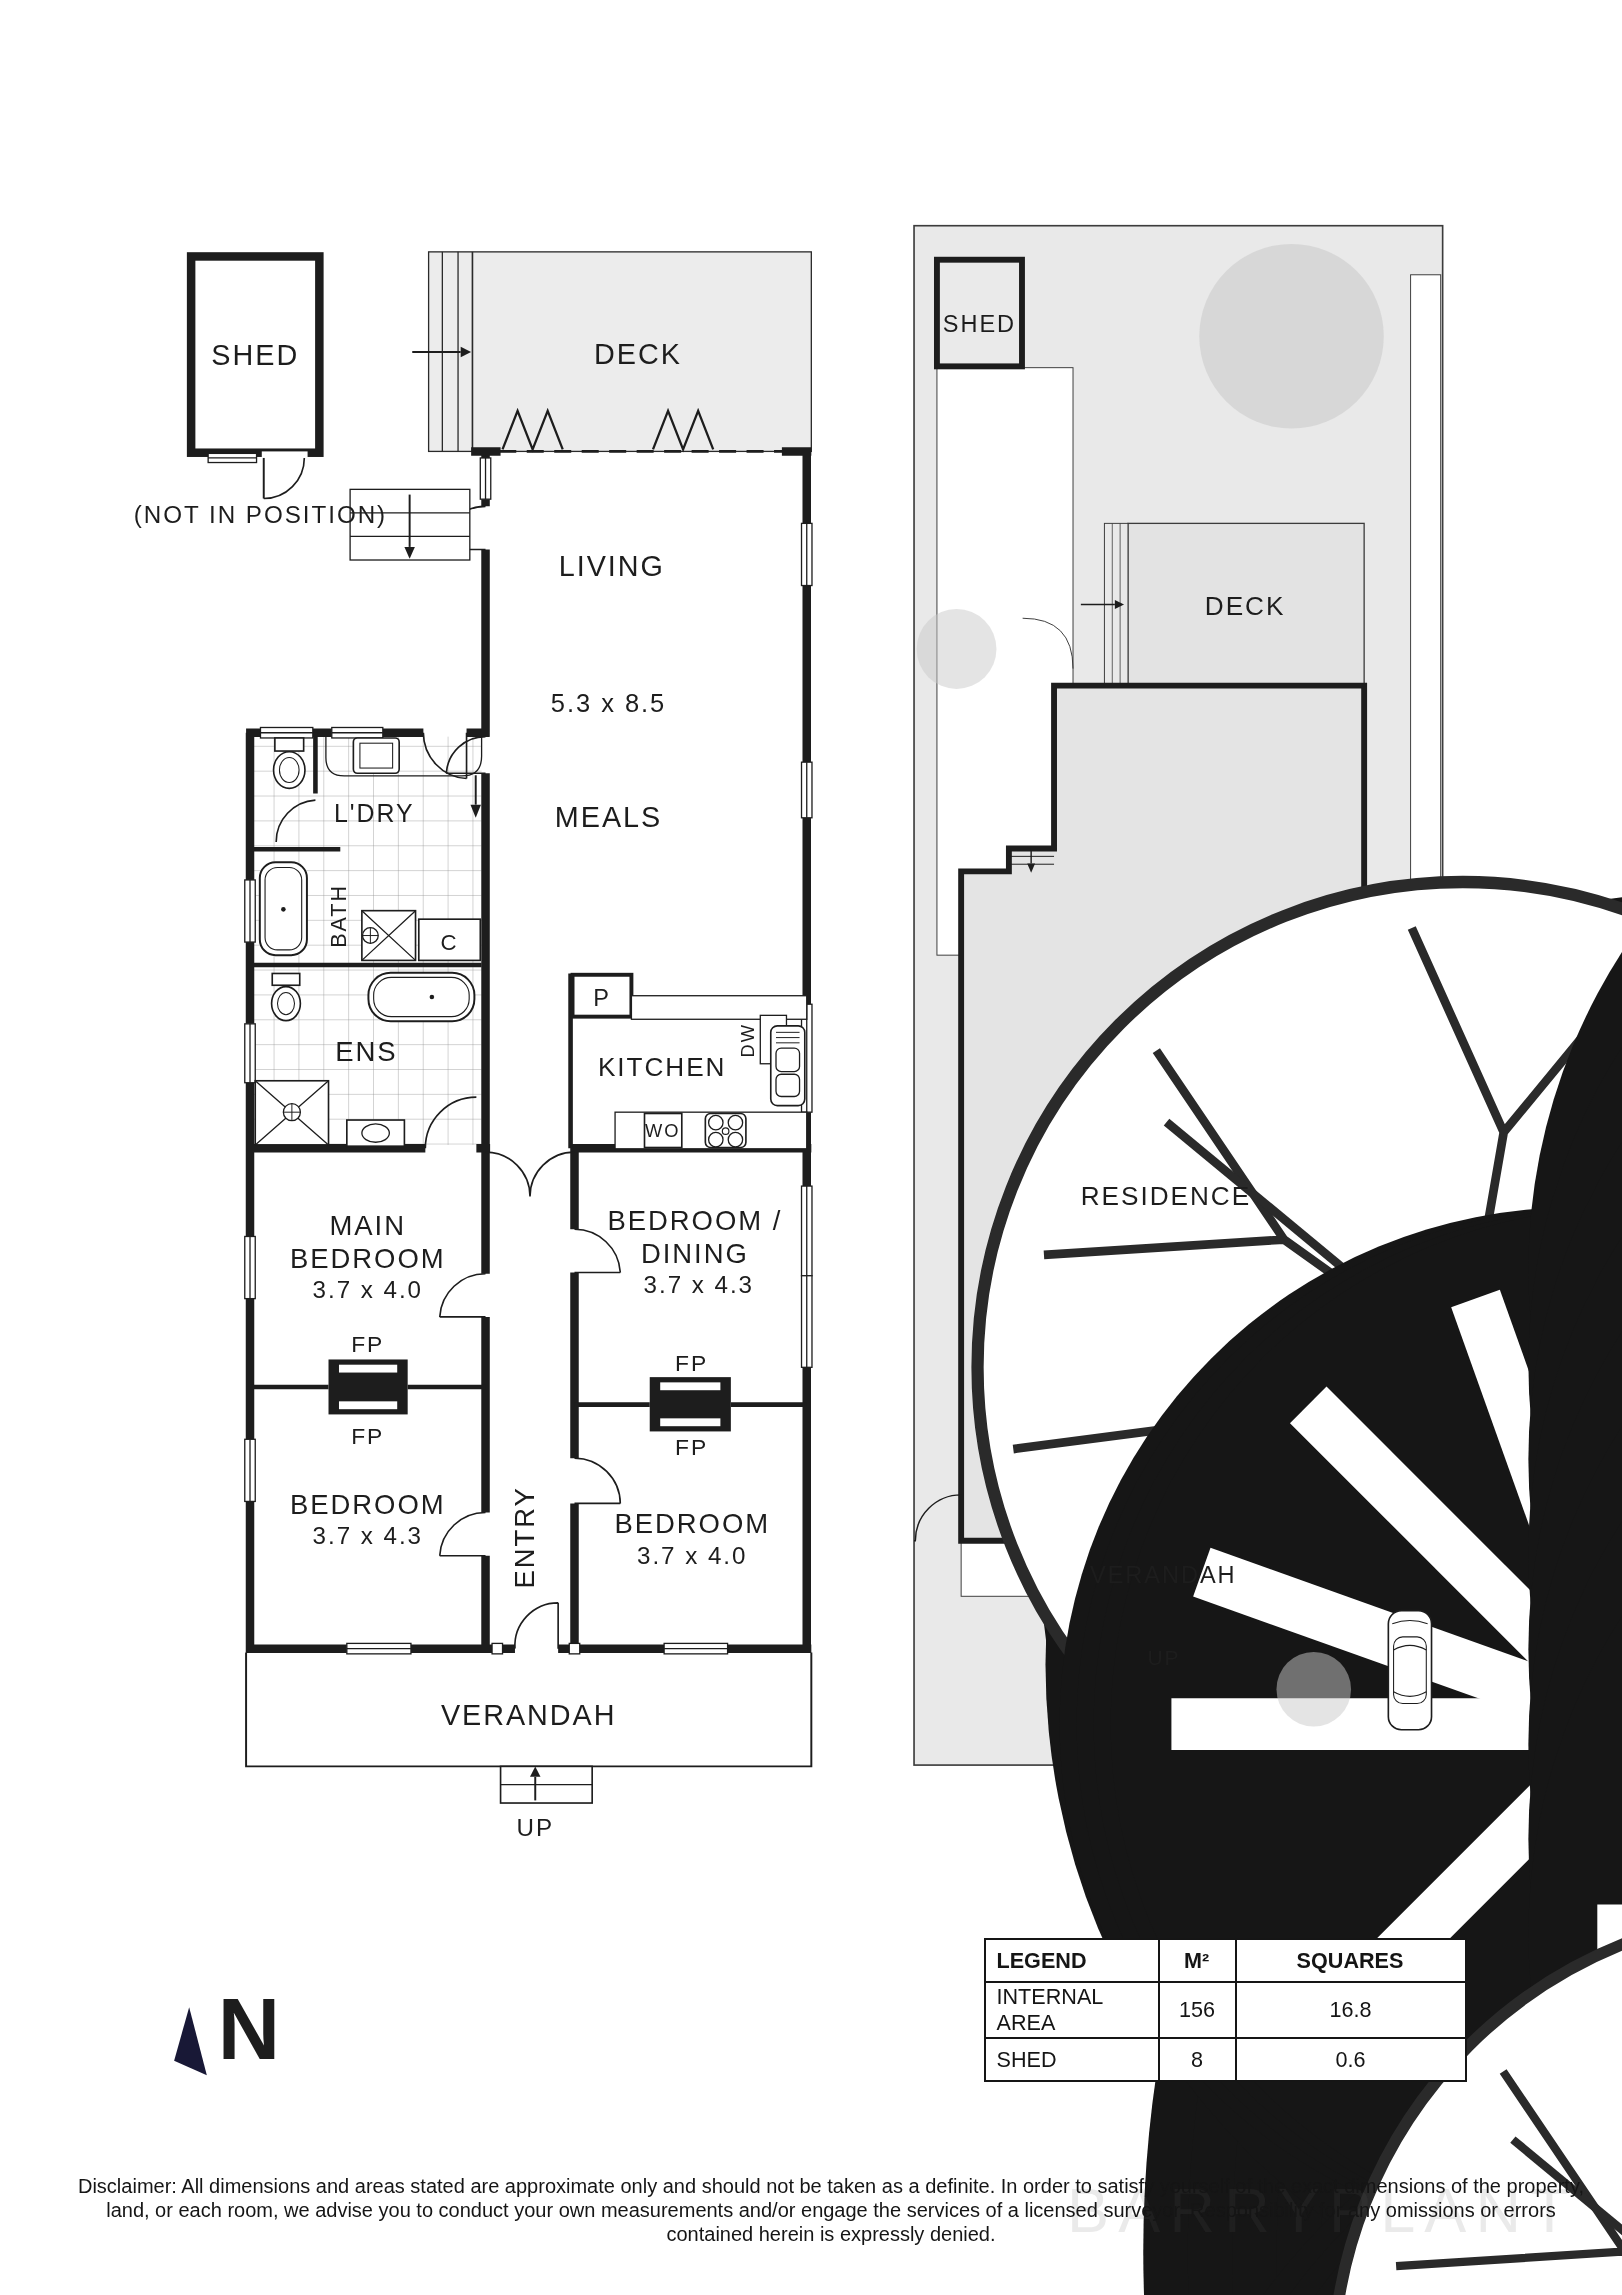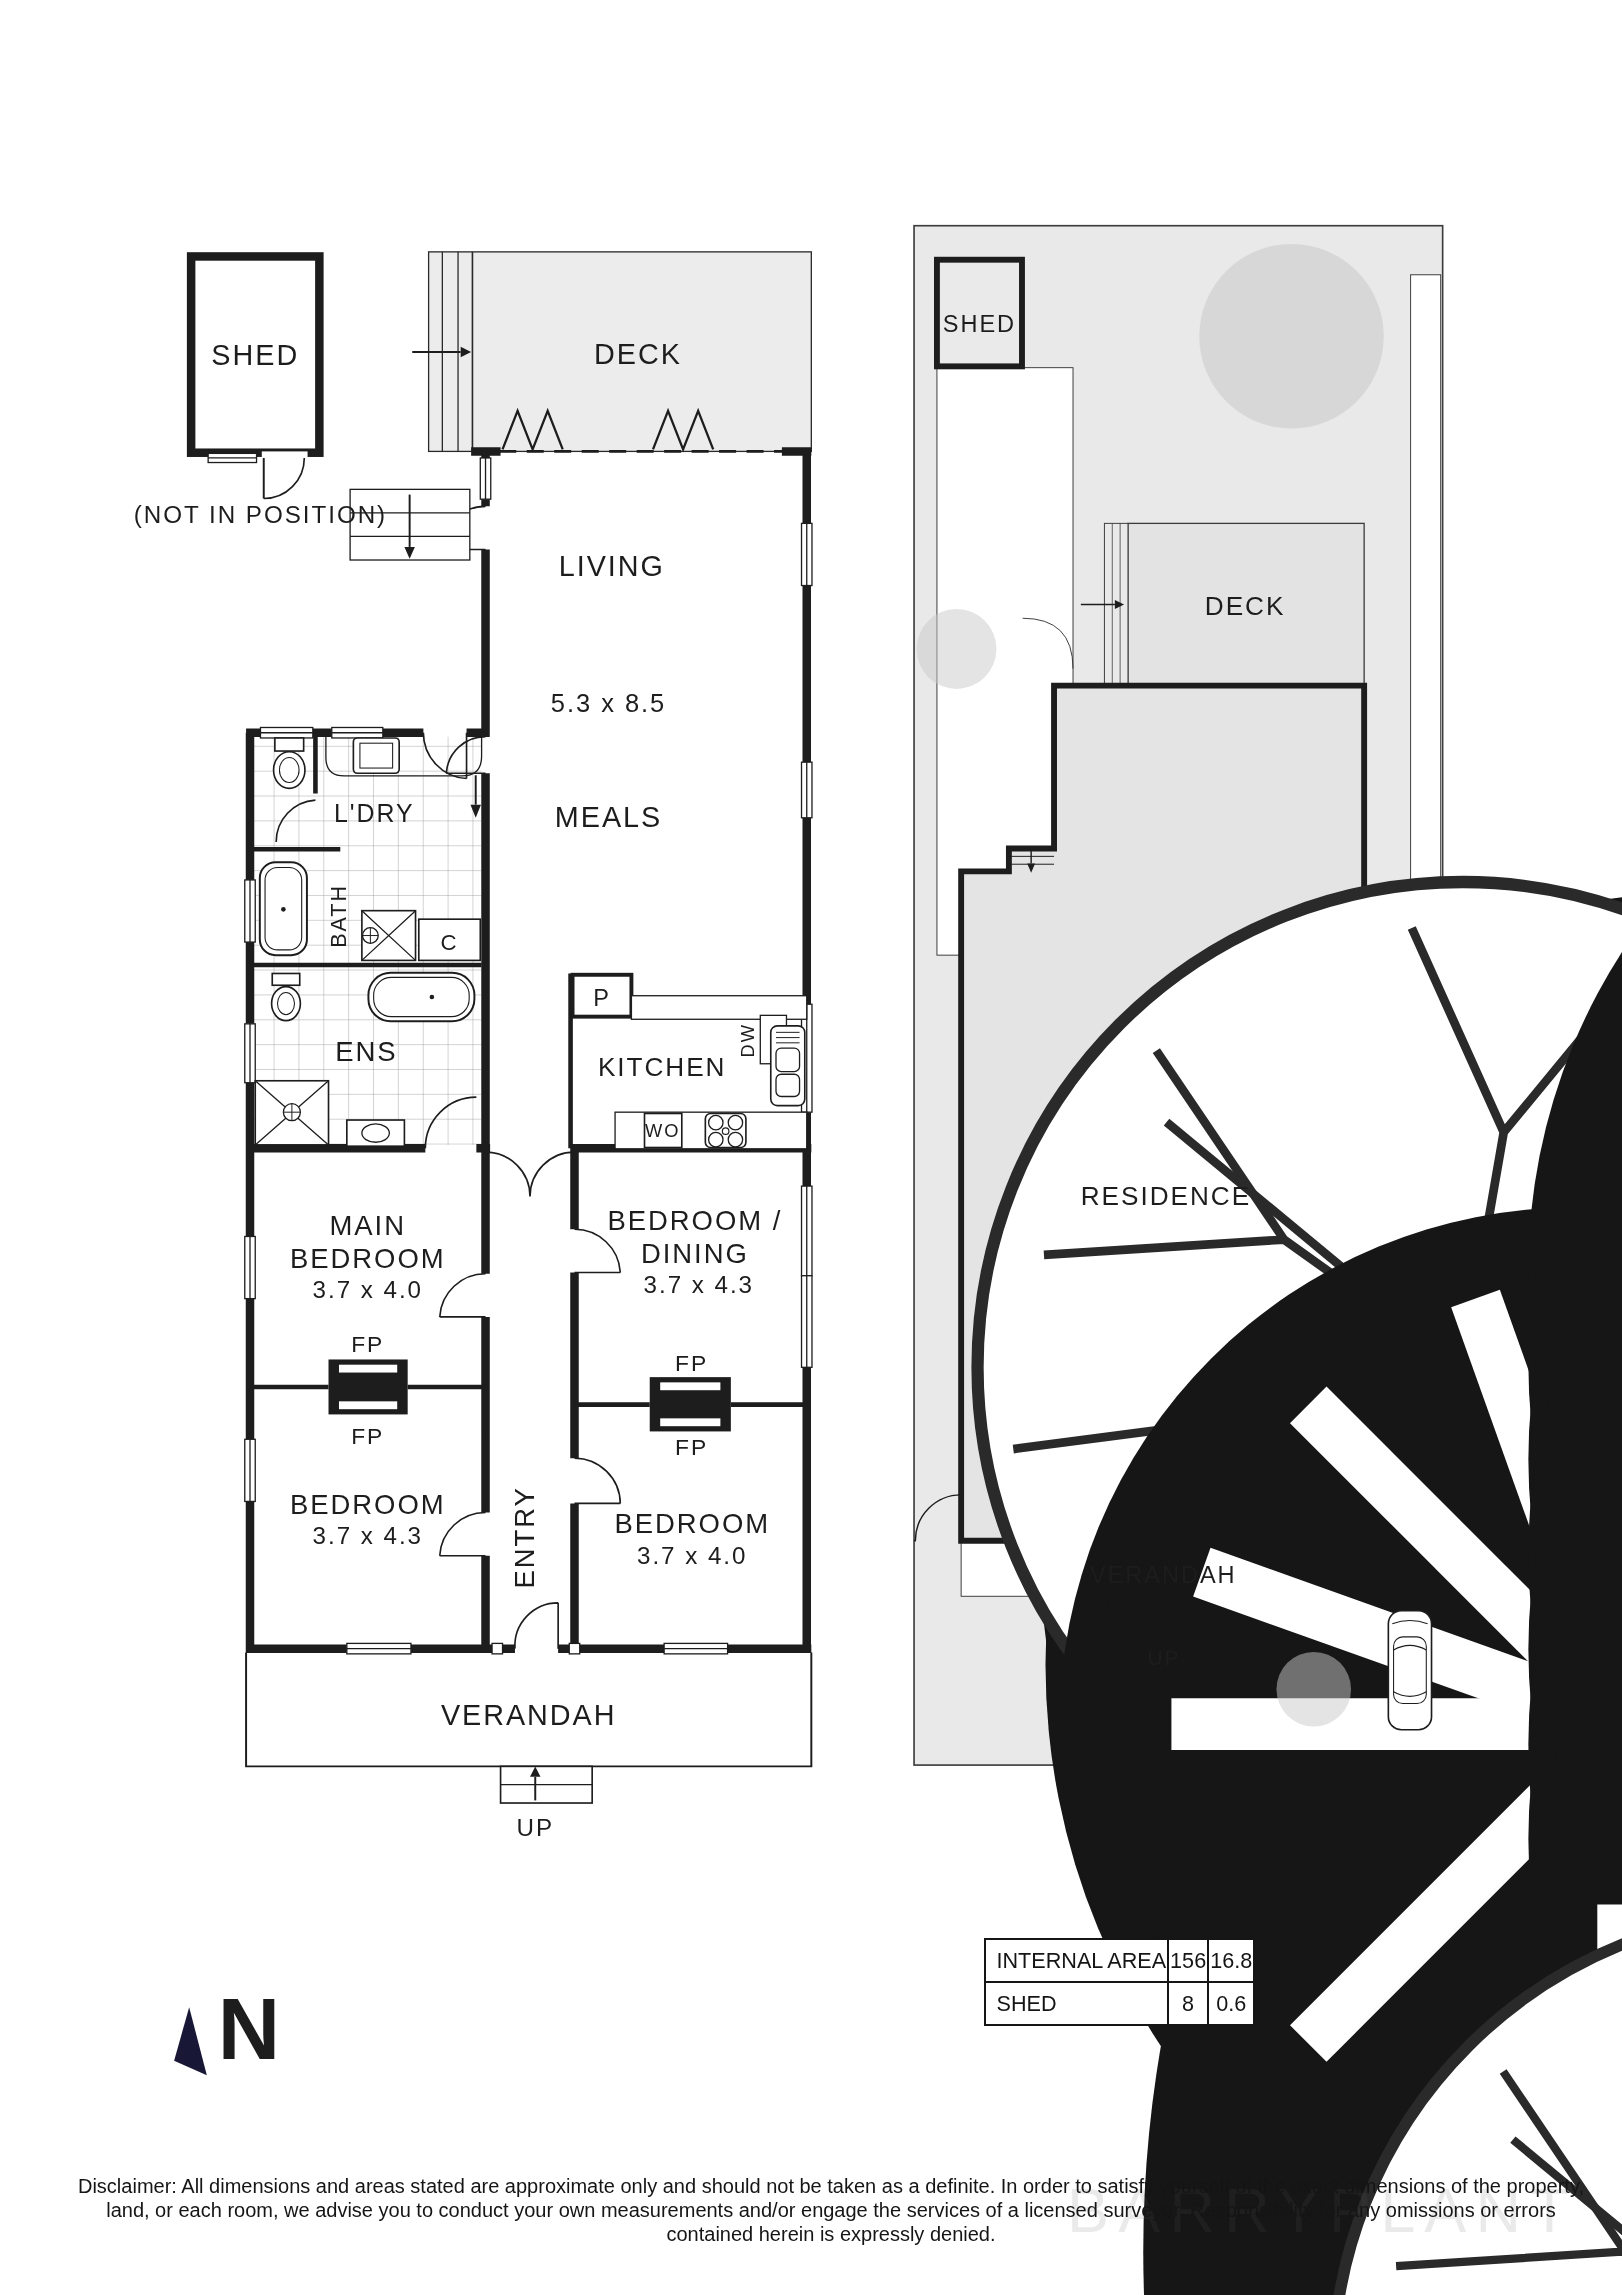--- a/index.html
+++ b/index.html
@@ -393,20 +393,25 @@
 
   <g>
     <path d="M289,3068 L266,3150 L316,3172 Z" fill="#181836"></path>
     <text x="382" y="3148" font-size="132" text-anchor="middle" font-family="DejaVu Serif, serif" font-weight="bold" fill="#181836" letter-spacing="0">N</text>
   </g>
 </svg>
 
 <div class="legend-wrap">
   <table class="legend">
     <tbody>
+          <tr>
+      <th class="c1">LEGEND</th>
+      <th class="c2 num">M²</th>
+      <th class="c3 num">SQUARES</th>
+    </tr>
     <tr>
       <td class="name">INTERNAL AREA</td>
       <td class="val">156</td>
       <td class="val">16.8</td>
     </tr>
     <tr>
       <td class="name">SHED</td>
       <td class="val">8</td>
       <td class="val">0.6</td>
     </tr>

